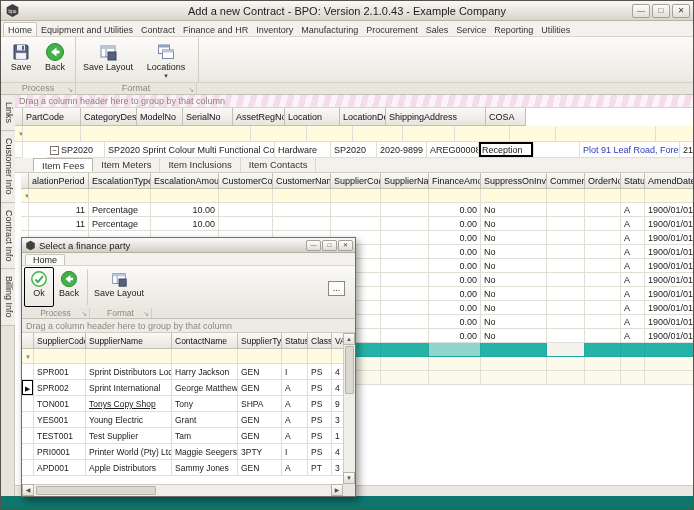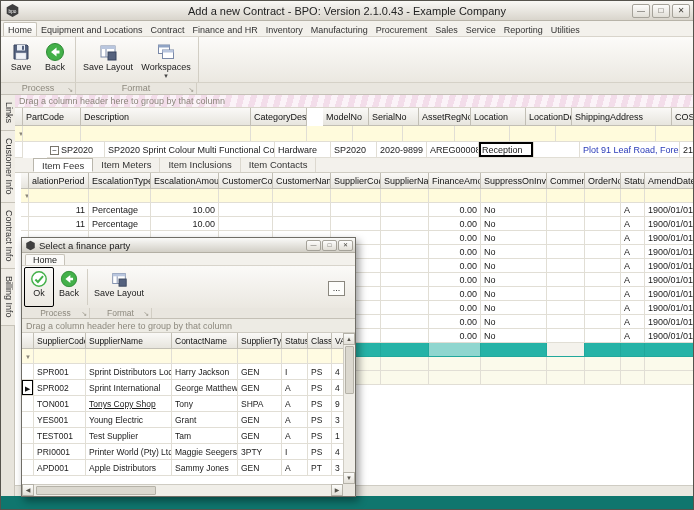--- a/index.html
+++ b/index.html
@@ -137,21 +137,21 @@
     <span class="title-text">Add a new Contract - BPO: Version 2.1.0.43 - Example Company</span>
     <span class="win-controls">
       <span class="win-btn">—</span>
       <span class="win-btn">□</span>
       <span class="win-btn">✕</span>
     </span>
   </div>
 
   <div class="tabrow">
     <span class="rtab sel">Home</span>
-    <span class="rtab">Equipment and Locations</span>
+    <span class="rtab">Equipment and Utilities</span>
     <span class="rtab">Contract</span>
     <span class="rtab">Finance and HR</span>
     <span class="rtab">Inventory</span>
     <span class="rtab">Manufacturing</span>
     <span class="rtab">Procurement</span>
     <span class="rtab">Sales</span>
     <span class="rtab">Service</span>
     <span class="rtab">Reporting</span>
     <span class="rtab">Utilities</span>
 
@@ -186,21 +186,21 @@
         </svg>
         <span class="lbl">Save Layout</span>
       </div>
       <div class="bigbtn wide">
         <svg viewBox="0 0 20 20">
           <rect x="2.5" y="3" width="11" height="8.5" fill="#fff" stroke="#7a89a8"></rect>
           <rect x="2.5" y="3" width="11" height="2.5" fill="#8fa3c4"></rect>
           <rect x="6.5" y="8" width="11" height="8.5" fill="#fff" stroke="#7a89a8"></rect>
           <rect x="6.5" y="8" width="11" height="2.5" fill="#b9c6de"></rect>
         </svg>
-        <span class="lbl">Workspaces</span>
+        <span class="lbl">Locations</span>
         <span class="dd">▾</span>
       </div>
     </div>
   </div>
 
   <div class="captions">
     <div class="caption" style="width:75px">
       <span>Process</span>
       <span class="launch">↘</span>
     </div>
@@ -216,23 +216,22 @@
     <div class="side-tab">Contract Info</div>
     <div class="side-tab">Billing Info</div>
   </div>
 
   <div class="main">
     <div class="groupby">Drag a column header here to group by that column</div>
     <div class="grid grid-main">
         <div class="ghrow">
           <div class="gh" style="width: 8px;"></div>
           <div class="gh" style="width: 58px;">PartCode</div>
-          <div class="gh" style="width: 170px;">Description</div>
           <div class="gh" style="width: 56px;">CategoryDesc</div>
-          <div class="gh" style="width: 46px; margin-left: 16px;">ModelNo</div>
+          <div class="gh" style="width: 46px;">ModelNo</div>
           <div class="gh" style="width: 50px;">SerialNo</div>
           <div class="gh" style="width: 52px;">AssetRegNo</div>
           <div class="gh" style="width: 55px;">Location</div>
           <div class="gh" style="width: 46px;">LocationDesc</div>
           <div class="gh" style="width: 100px;">ShippingAddress</div>
           <div class="gh" style="width: 40px;">COSA</div>
         </div>
         <div class="gr filter">
           <div class="gc" style="width: 8px;"><span class="ci ci-filter-edit-icon">▼</span></div>
           <div class="gc" style="width: 58px;"></div>

